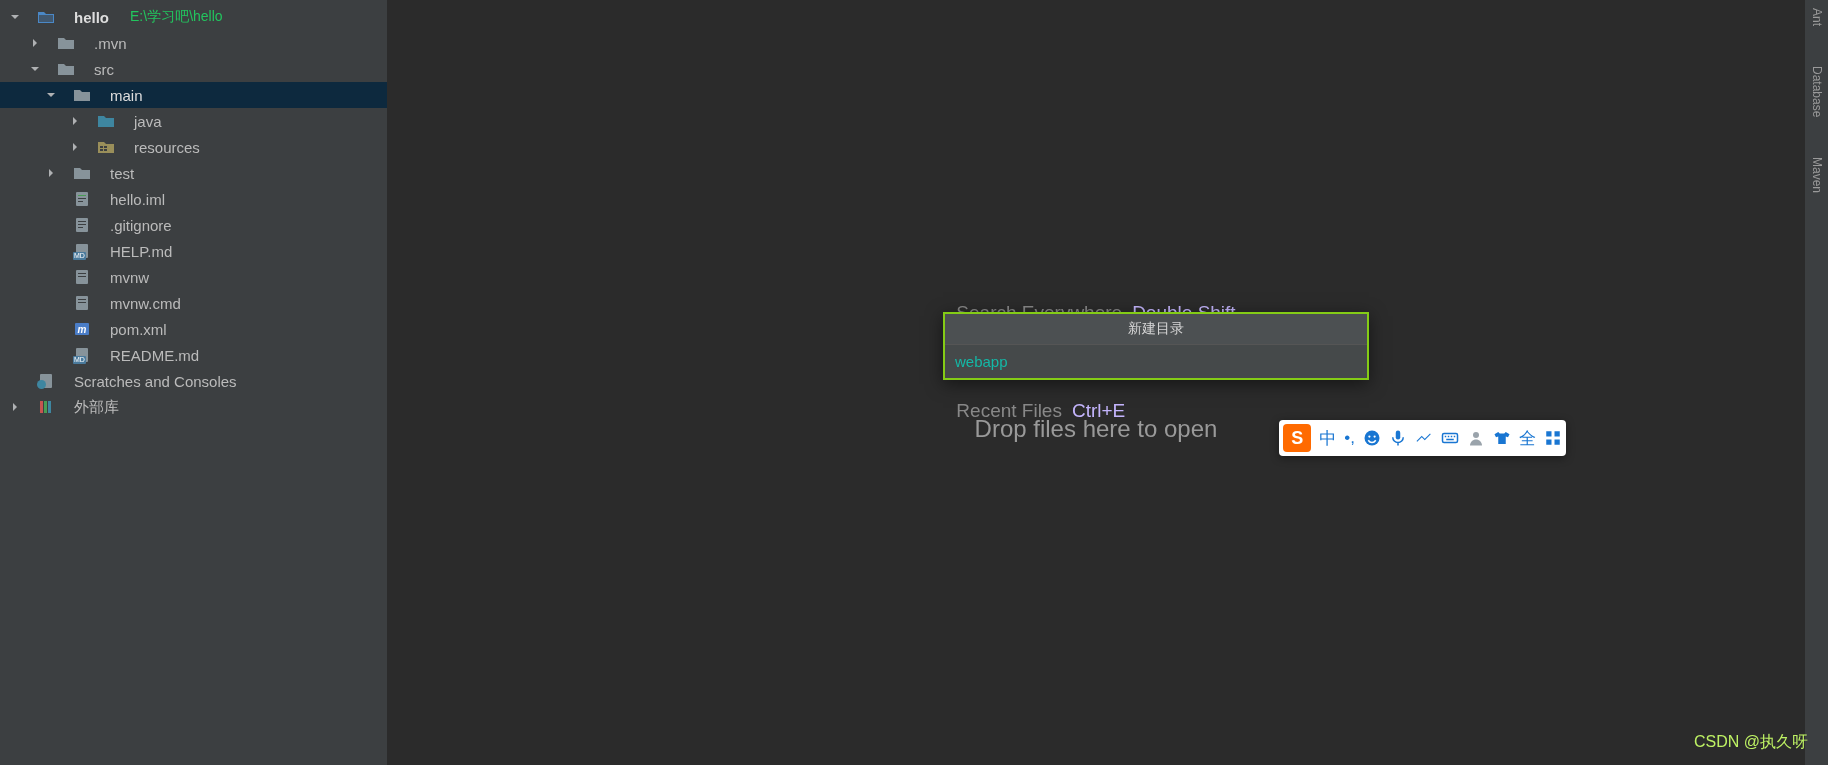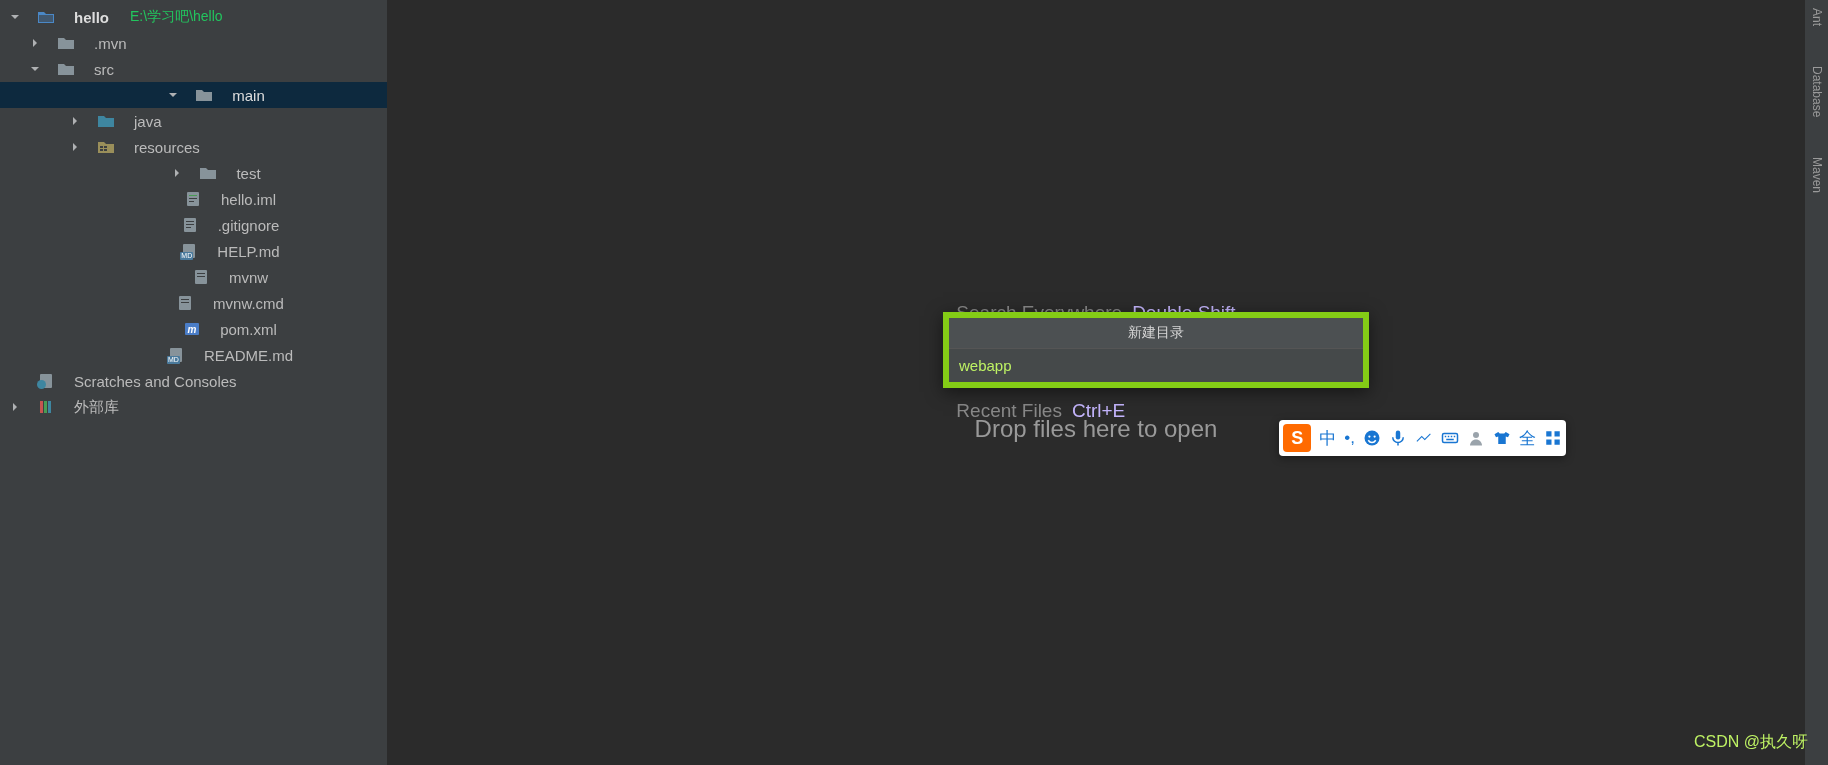--- a/index.html
+++ b/index.html
@@ -12,29 +12,29 @@
 .arrow svg { width: 10px; height: 10px; fill: #afb1b3; }
 .arrow.hidden { visibility: hidden; }
 .ficon { width: 18px; height: 16px; display: inline-flex; align-items: center; justify-content: center; margin-right: 6px; flex-shrink: 0; }
 .ficon svg { width: 16px; height: 14px; }
 .label { color: #bbbbbb; }
 .label.bold { color: #dddddd; font-weight: 600; }
 .label.bright { color: #dddddd; }
 .path { color: #22c55e; margin-left: 8px; font-size: 14px; }
 .ind-0 { padding-left: 8px; }
 .ind-1 { padding-left: 28px; }
-.ind-2 { padding-left: 44px; justify-content: center; }
+.ind-2 { padding-left: 44px; }
 .ind-3 { padding-left: 68px; }
 .editor { flex: 1; background: #2b2b2b; position: relative; }
 .tips { position: absolute; left: 50%; top: 50%; transform: translate(-50%, -64%); text-align: left; font-size: 19px; line-height: 2.6; color: #888; }
 .tips .k { color: #c4b5fd; margin-left: 10px; }
 .drop-hint { position: absolute; left: 50%; top: 415px; transform: translateX(-50%); font-size: 24px; color: #999; }
-.popup { position: absolute; left: 556px; top: 312px; width: 426px; background: #3c3f41; border: 6px solid #84cc16; box-shadow: 0 4px 16px rgba(0,0,0,.5); }
+.popup { position: absolute; left: 556px; top: 312px; width: 426px; background: #3c3f41; border: 2px solid #84cc16; box-shadow: 0 4px 16px rgba(0,0,0,.5); }
 .popup-title { background: #4c5052; color: #d6d6d6; text-align: center; font-size: 14px; padding: 6px 0; }
-.popup-input { background: #45494a; border: none; outline: none; color: #bef264; width: 100%; padding: 8px 10px; font-size: 15px; font-family: inherit; border-top: 1px solid #555; }
+.popup-input { background: #45494a; border: none; outline: none; color: #14b8a6; width: 100%; padding: 8px 10px; font-size: 15px; font-family: inherit; border-top: 1px solid #555; }
 .rightbar { width: 23px; background: #3c3f41; height: 100%; display: flex; flex-direction: column; align-items: center; padding-top: 8px; gap: 40px; }
 .rightbar .tab { writing-mode: vertical-rl; font-size: 12px; color: #9a9a9a; cursor: pointer; }
 .ime-toolbar { position: absolute; right: 262px; top: 420px; height: 36px; background: #fff; border-radius: 4px; display: flex; align-items: center; padding: 0 4px; gap: 8px; box-shadow: 0 2px 8px rgba(0,0,0,.4); }
 .ime-s { width: 28px; height: 28px; background: #ff6a00; border-radius: 4px; color: #fff; font-weight: bold; display: flex; align-items: center; justify-content: center; font-size: 18px; }
 .ime-item { color: #1976d2; font-size: 17px; font-weight: 500; }
 .ime-icon { color: #1976d2; display: inline-flex; }
 .watermark { position: absolute; right: 20px; bottom: 12px; color: #bef264; font-size: 16px; }
 .small-badge { position:absolute; left:0; bottom:0; width:9px; height:9px; border-radius:50%; }
 </style>
 </head>

